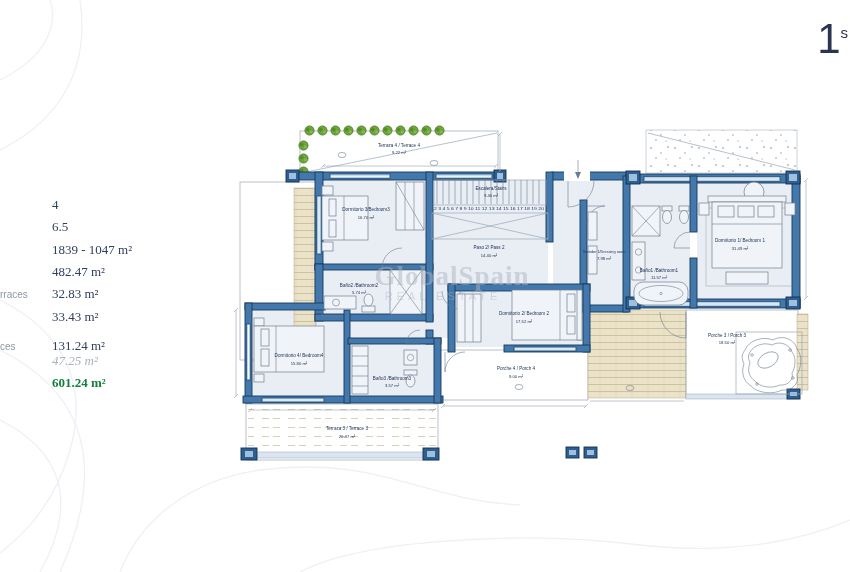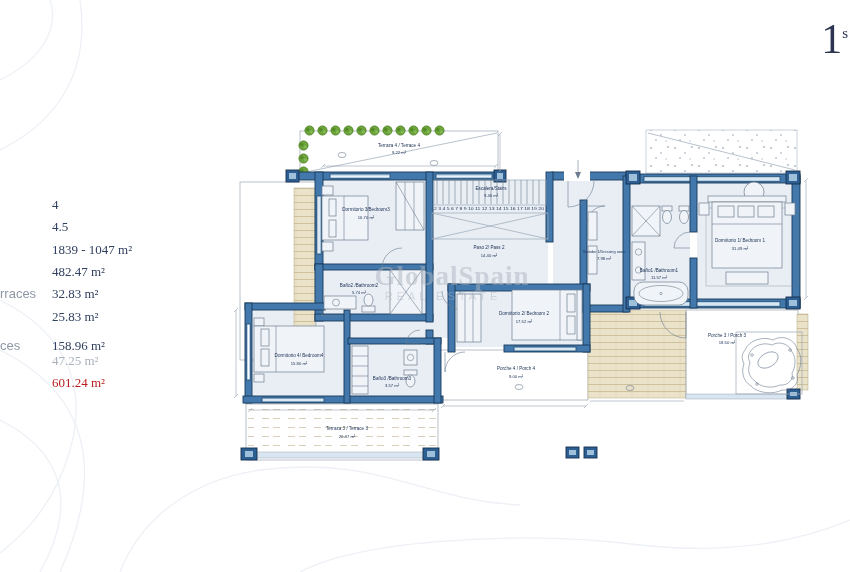--- a/index.html
+++ b/index.html
@@ -1,26 +1,26 @@
 <!DOCTYPE html>
 <html><head>
 <meta charset="utf-8">
 <style>
   html,body{margin:0;padding:0;}
   body{width:850px;height:572px;position:relative;background:#ffffff;overflow:hidden;
        font-family:"Liberation Sans",sans-serif;}
   
   .spec-row{position:absolute;left:0;width:230px;height:22px;display:flex;align-items:baseline;}
-  .spec-label{width:50px;font-size:13px;color:#8f97a6;font-family:"Liberation Sans",sans-serif;}
+  .spec-label{width:50px;font-size:10px;color:#8f97a6;font-family:"Liberation Sans",sans-serif;}
   .spec-value{margin-left:2px;font-size:13px;color:#31405f;font-family:"Liberation Serif",serif;}
-  .spec-row.muted .spec-value{color:#aab1bd;}
-  .spec-row.bold .spec-value{font-weight:normal;color:#b91c1c;}
+  .spec-row.muted .spec-value{color:#aab1bd;font-style:italic;}
+  .spec-row.bold .spec-value{font-weight:bold;color:#15803d;}
   
   .floor-badge{position:absolute;top:18px;right:2px;color:#2b3551;
-               font-family:Liberation Serif, serif;font-size:42px;line-height:1;}
+               font-family:Liberation Sans, sans-serif;font-size:42px;line-height:1;}
   .floor-badge sup{font-size:15px;vertical-align:super;}
   
   svg{position:absolute;left:0;top:0;}
   .wave{fill:none;stroke:#edf0f5;stroke-width:1.3;}
   .thin{fill:none;stroke:#9aa7b6;stroke-width:0.7;}
   .w{fill:#4278ab;stroke:#173a5c;stroke-width:0.9;}
   .win{fill:#b3cfe4;stroke:#173a5c;stroke-width:0.6;}
   .winline{stroke:#ffffff;stroke-width:1.1;fill:none;}
   .post{fill:#2e5f93;stroke:#14304e;stroke-width:0.9;}
   .postin{fill:#9fc0da;stroke:none;}
@@ -467,41 +467,41 @@
   </g>
 </svg>
 
 <div>
   <div class="spec-row" style="top:197px">
     <span class="spec-label"></span>
     <span class="spec-value">4</span>
   </div>
   <div class="spec-row" style="top:219px">
     <span class="spec-label"></span>
-    <span class="spec-value">4.5</span>
+    <span class="spec-value">6.5</span>
   </div>
   <div class="spec-row" style="top:242px">
     <span class="spec-label"></span>
     <span class="spec-value">1839 - 1047 m²</span>
   </div>
   <div class="spec-row" style="top:264px">
     <span class="spec-label"></span>
     <span class="spec-value">482.47 m²</span>
   </div>
   <div class="spec-row" style="top:286px">
     <span class="spec-label">rraces</span>
     <span class="spec-value">32.83 m²</span>
   </div>
   <div class="spec-row" style="top:309px">
     <span class="spec-label"></span>
-    <span class="spec-value">25.83 m²</span>
+    <span class="spec-value">33.43 m²</span>
   </div>
   <div class="spec-row" style="top:338px">
     <span class="spec-label">ces</span>
-    <span class="spec-value">158.96 m²</span>
+    <span class="spec-value">131.24 m²</span>
   </div>
   <div class="spec-row muted" style="top:353px">
     <span class="spec-label"></span>
     <span class="spec-value">47.25 m²</span>
   </div>
   <div class="spec-row bold" style="top:375px">
     <span class="spec-label"></span>
     <span class="spec-value">601.24 m²</span>
   </div>
 </div>

